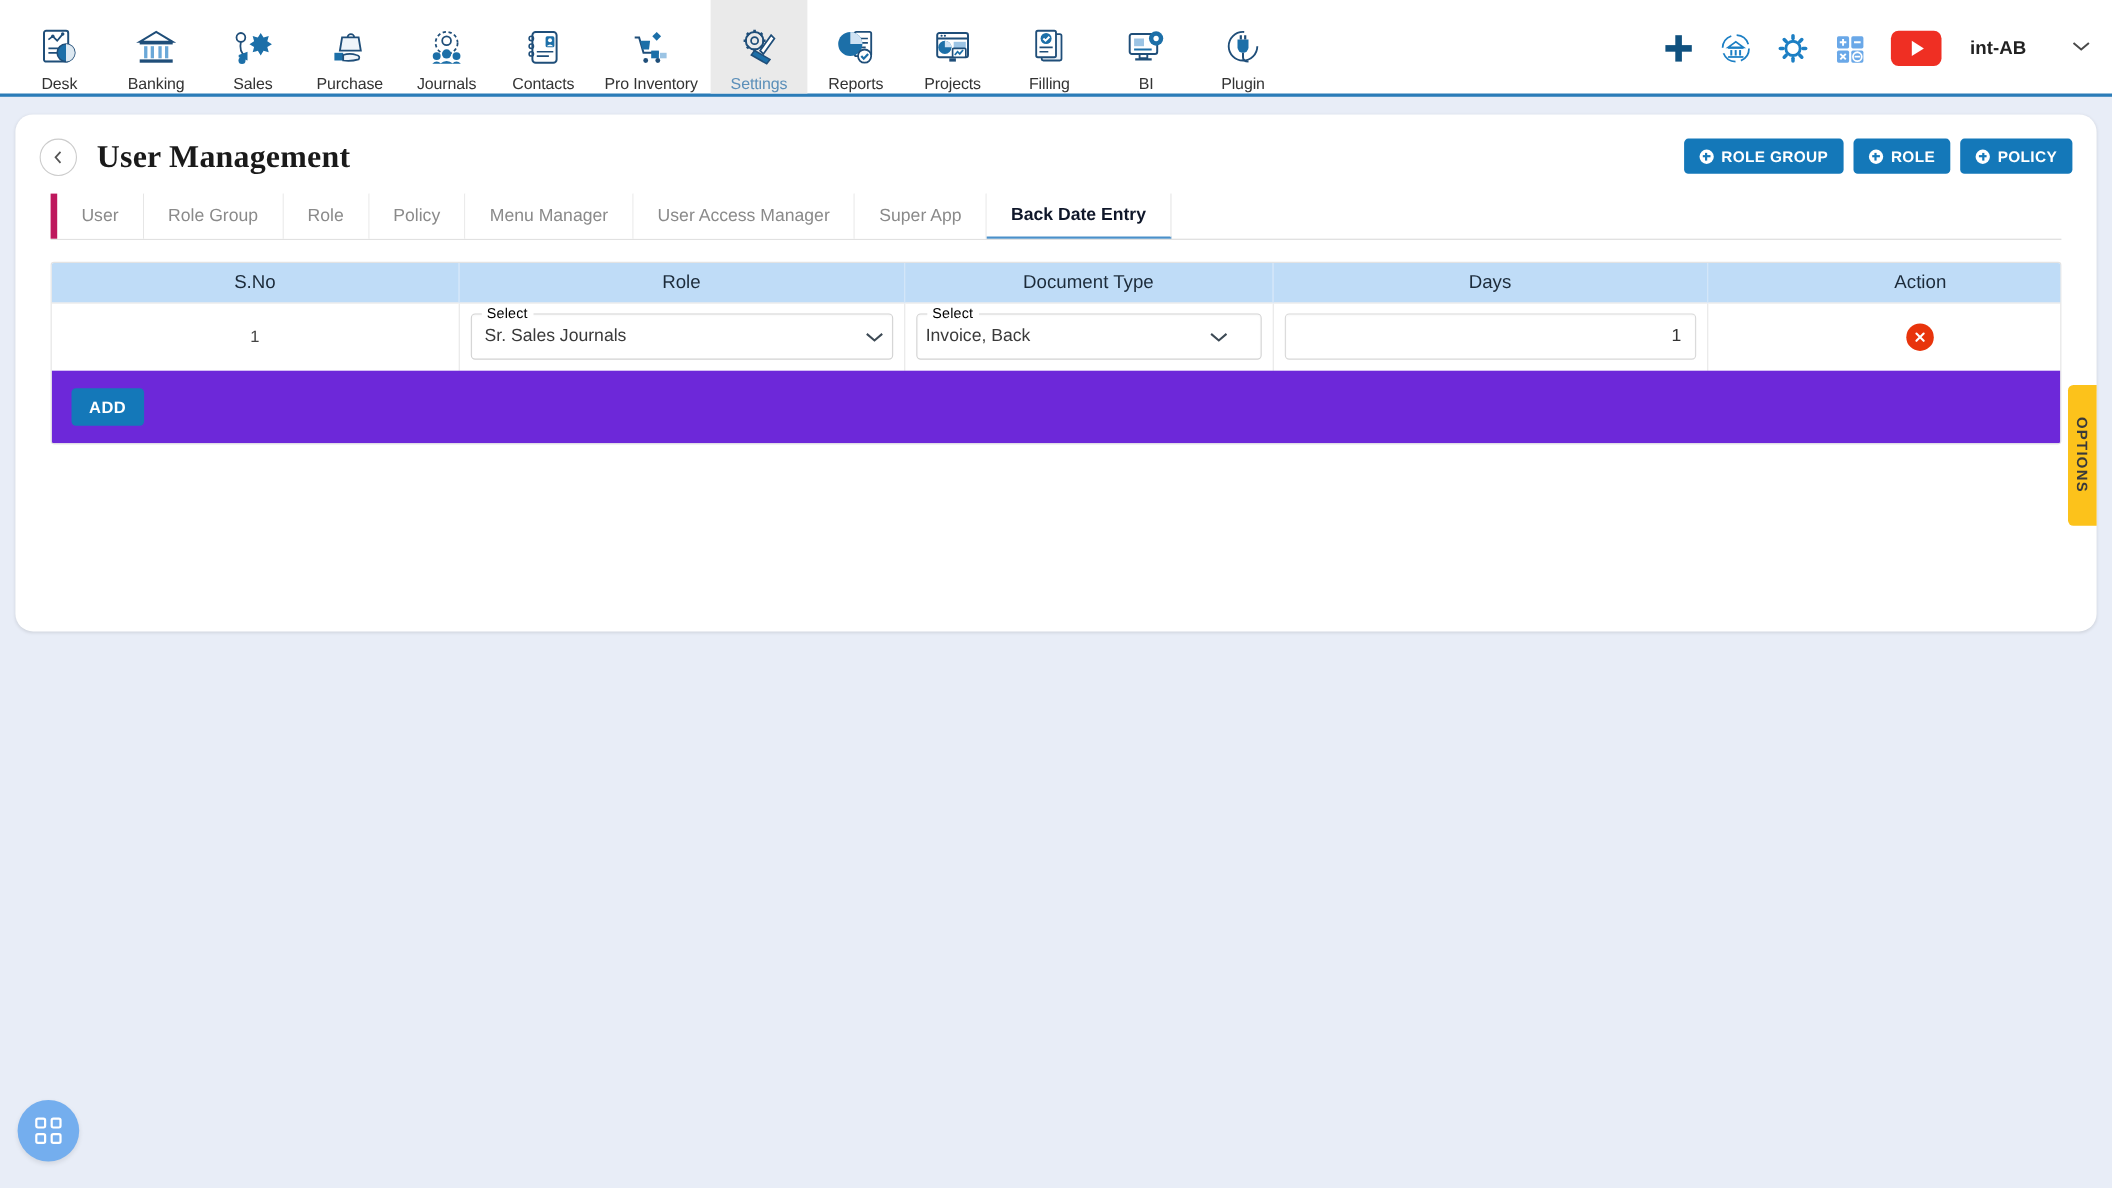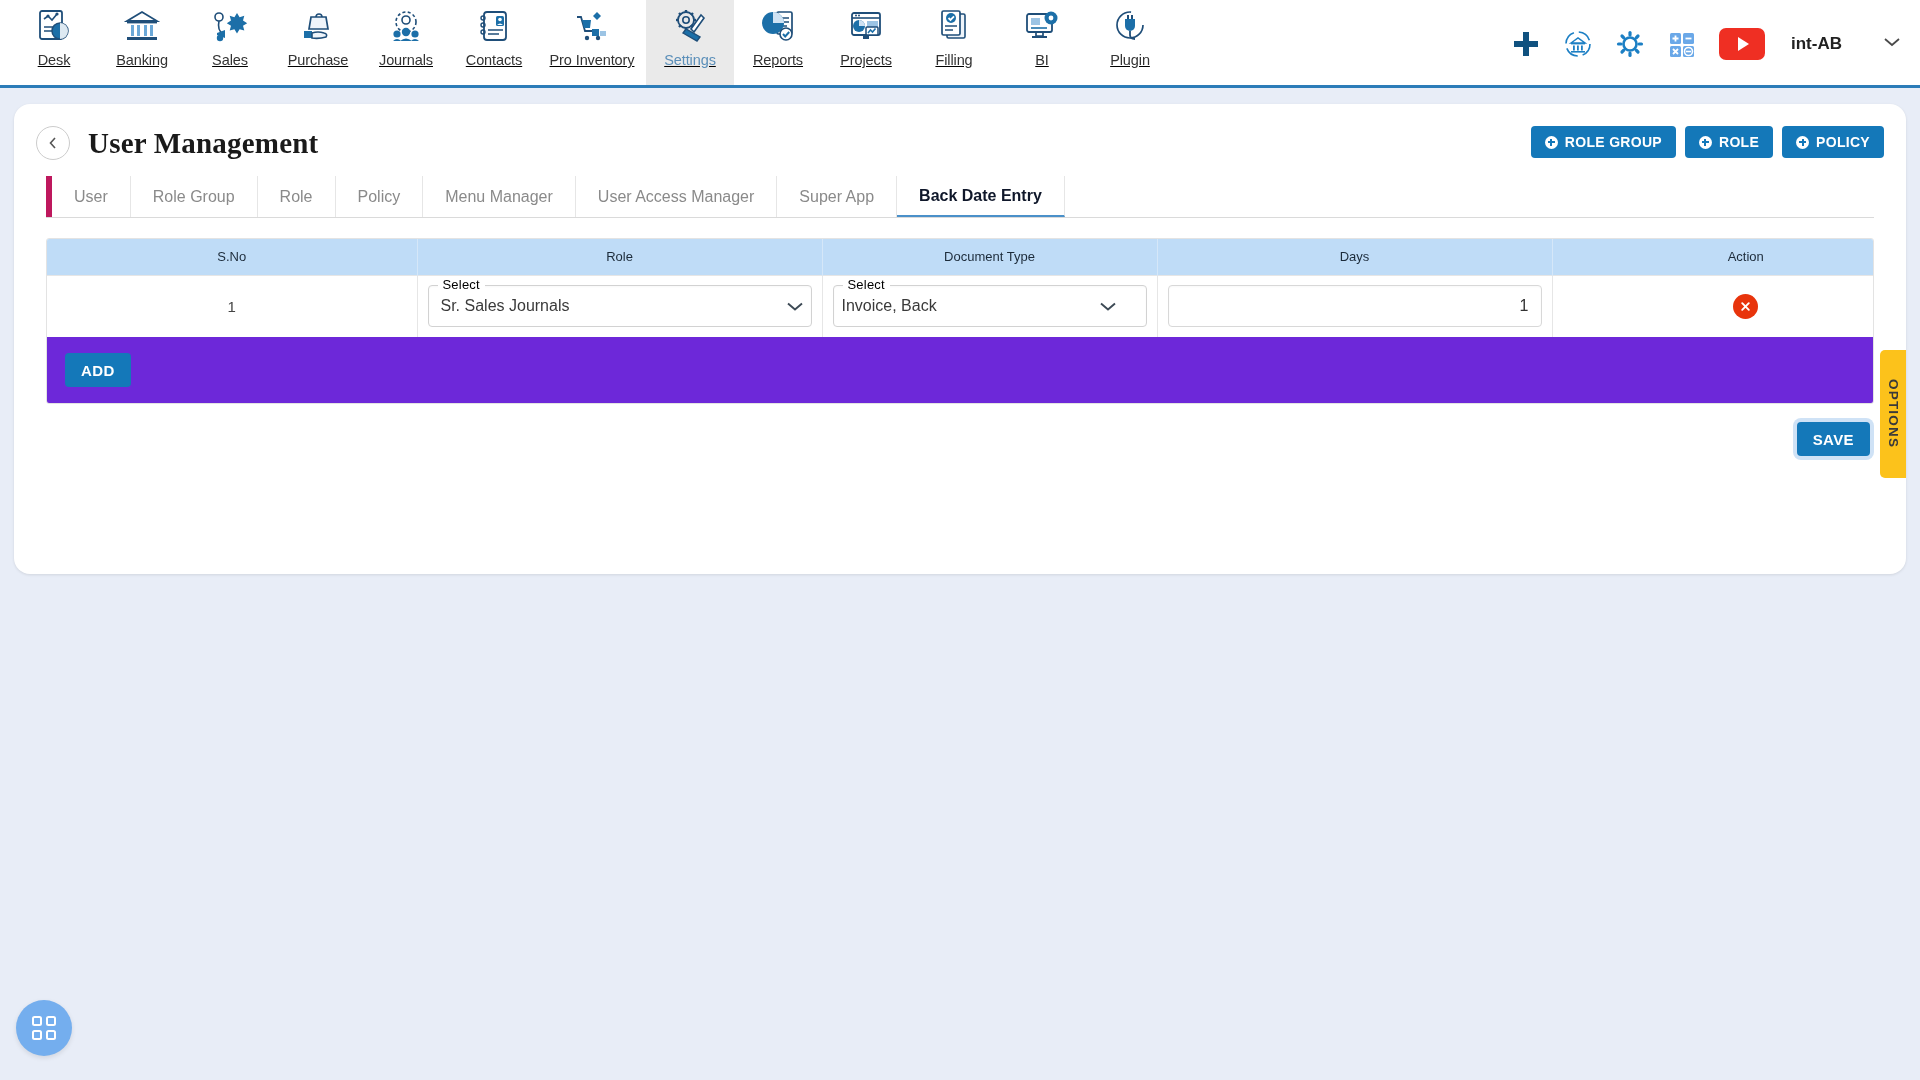--- a/index.html
+++ b/index.html
@@ -17,25 +17,24 @@
     width: 1920px; height: 88px;
     background: #ffffff;
     display: flex;
     align-items: stretch;
     border-bottom: 3px solid #2b7cb8;
   }
   .nav-items { display: flex; align-items: stretch; padding-left: 10px; }
   .nav-item {
     width: 88px;
     display: flex; flex-direction: column;
-    align-items: center; justify-content: flex-start;
+    align-items: center; justify-content: flex-end;
     padding-top: 4px;
     cursor: pointer;
     position: relative;
-    text-decoration: underline;
   }
   .nav-item.active { background: #eaeaea; }
   .nav-item .ico { height: 44px; display: flex; align-items: center; justify-content: center; }
   .nav-item .lbl {
     font-size: 14.5px; color: #333; margin-top: 4px; white-space: nowrap;
     letter-spacing: -0.1px;
   }
   .nav-item.active .lbl { color: #5b8fb9; }
   .nav-item.wide { width: 108px; }
 
@@ -131,21 +130,21 @@
   
   .tbl-wrap {
     margin: 20px 32px 0 32px;
     border: 1px solid #e3e3e3;
     border-radius: 3px;
     overflow: hidden;
   }
   table.grid { width: 100%; border-collapse: collapse; table-layout: fixed; }
   table.grid th {
     background: #bfdcf7;
-    font-size: 13px; font-weight: normal; color: #1c2b3a;
+    font-size: 17px; font-weight: normal; color: #1c2b3a;
     height: 36px;
     border-right: 1px solid #d5e7f8;
     text-align: center;
   }
   table.grid th:last-child { border-right: none; }
   table.grid td {
     border-top: 1px solid #e6e6e6;
     border-right: 1px solid #e6e6e6;
     height: 62px;
     text-align: center;
@@ -610,23 +609,20 @@
             </button>
           </td>
         </tr>
       </tbody>
     </table>
     <div class="addbar">
       <button class="btn-add">ADD</button>
     </div>
   </div>
 
-  <div class="save-row">
-    <button class="btn-save">SAVE</button>
-  </div>
 
   <div class="options-tab">
     <span>OPTIONS</span>
   </div>
 </div>
 
 <div class="fab">
   <span class="grid4">
     <i></i>
       <i></i>

